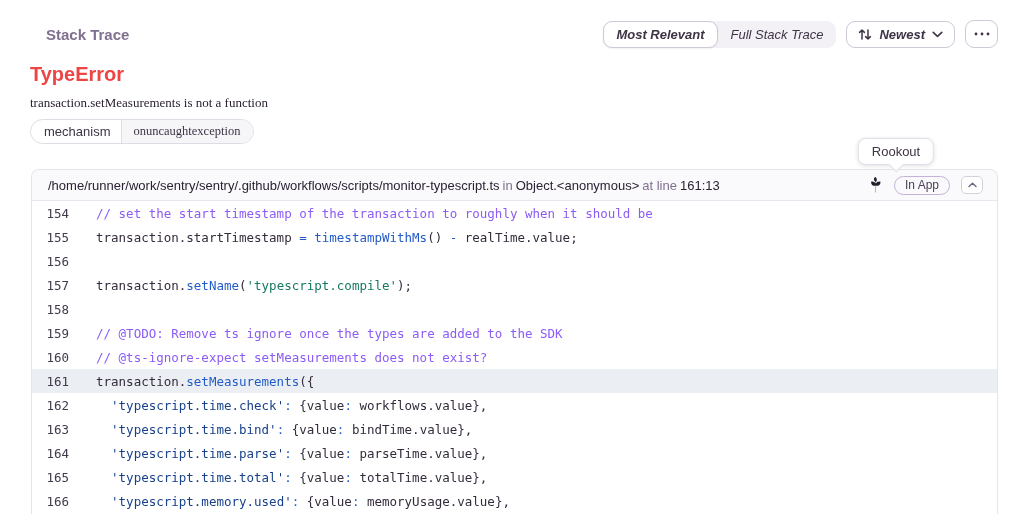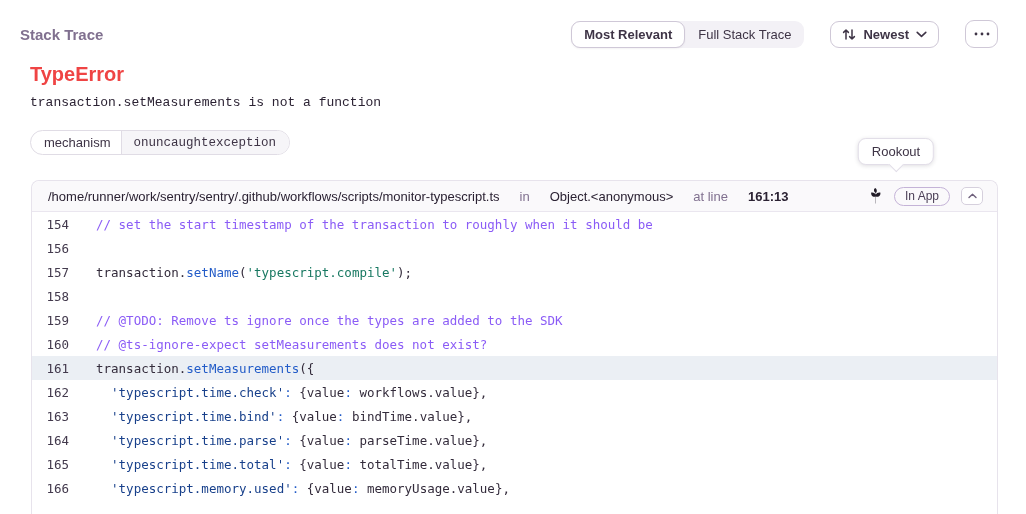--- a/index.html
+++ b/index.html
@@ -1,46 +1,46 @@
 <!DOCTYPE html>
 <html><head>
 <meta charset="utf-8">
 <style>
   * { margin:0; padding:0; box-sizing:border-box; }
   html,body { background:#fff; }
   body {
     width:1026px; height:514px; overflow:hidden; position:relative;
     font-family:"Liberation Sans", sans-serif; color:#2b2233;
   }
-  .mono { font-family:Liberation Mono, monospace; }
+  .mono { font-family:Liberation Serif, serif; }
 
   
   .topbar { display:flex; align-items:center; justify-content:space-between;
-            padding:20px 28px 0 20px; }
+            padding:20px 28px 0 46px; }
   .section-title { font-size:15px; font-weight:700; color:#80708f; }
-  .controls { display:flex; align-items:flex-end; gap:26px; }
+  .controls { display:flex; align-items:flex-end; gap:10px;font-style:italic; }
 
   .seg { display:flex; align-items:stretch; background:#f3f1f6; border-radius:9px;
          font-size:13px; color:#3e3446; }
   .seg-active { background:#fff; border:1px solid #cfc8d7; border-radius:9px;
                 padding:5px 12px; font-weight:700; box-shadow:0 1px 2px rgba(43,34,51,.06);
                 cursor:pointer; }
   .seg-inactive { padding:6px 13px; cursor:pointer; }
 
   .btn { display:flex; align-items:center; gap:7px; background:#fff;
          border:1px solid #cfc8d7; border-radius:9px; padding:5px 11px;
          font-size:13px; font-weight:700; color:#3e3446; cursor:pointer; }
   .btn-more { justify-content:center; width:33px; padding:5px 0; height:28px; }
 
   
   .error-type { font-size:20px; font-weight:700; color:#ef4444; margin:15px 0 0 30px; }
   .error-message { font-size:13px; color:#2b2233; margin:9px 0 0 30px; }
 
   
-  .tags { display:flex; margin:20px 0 0 30px; }
+  .tags { display:flex; margin:8px 0 0 30px; }
   .tag { display:inline-flex; align-items:stretch; border:1px solid #e0dce5;
          border-radius:14px; background:#fff; font-size:13px; cursor:pointer; }
   .tag-key { padding:4px 11px 4px 13px; color:#3e3446; display:flex; align-items:center; }
   .tag-val { padding:4px 13px 4px 11px; background:#f6f5f8; color:#3e3446;
              border-left:1px solid #e0dce5; border-radius:0 13px 13px 0;
              font-size:12.5px; display:flex; align-items:center; }
   .tag-val.error { background:#fdf1f0; color:#cd4346; border:1px solid #e5999b;
                    border-radius:6px 13px 13px 6px; margin:-1px; }
 
   
@@ -55,25 +55,25 @@
 
   
   .frame { position:relative; margin:25px 28px 0 31px;
            border:1px solid #e7e3ec; border-bottom:none; border-radius:8px 8px 0 0;
            height:346px; overflow:hidden; }
   .platform-badge { position:absolute; left:-23px; top:-3px; width:23px; height:23px;
            background:#efd31b; border-radius:4px 0 0 4px; display:flex; align-items:center;
            justify-content:center; font-size:12px; font-weight:700; color:#322d38; }
   .frame-header { height:31px; background:#faf9fb; border-bottom:1px solid #eae6ef;
            border-radius:8px 8px 0 0; display:flex; align-items:center;
-           padding:0 14px 0 16px; font-size:13px; gap:20px; cursor:pointer; }
+           padding:0 14px 0 16px; font-size:13px; gap:3px; cursor:pointer; }
   .fh-path { color:#2b2233; font-weight:500; }
   .fh-dim { color:#80708f; }
   .fh-func { color:#2b2233; font-weight:500; }
-  .fh-line { color:#2b2233; font-weight:700; }
+  .fh-line { color:#2b2233; font-weight:400; }
   .fh-actions { margin-left:auto; display:flex; align-items:center; gap:11px; }
   .icon-btn { background:none; border:none; cursor:pointer; display:flex;
               align-items:center; padding:0; }
   .in-app { font-size:12px; color:#4d4158; border:1px solid #c4b3d7;
             border-radius:11px; padding:1px 10px 2px; background:transparent; }
   .collapse-btn { width:22px; height:18px; border:1px solid #d6d0dd; border-radius:5px;
             background:#fff; display:flex; align-items:center; justify-content:center;
             cursor:pointer; }
 
   
@@ -166,20 +166,24 @@
       </button>
     </span>
   </div>
 
   <div class="code">
       <div class="code-row">
         <span class="ln">154</span>
         <span class="src"><span class="tok-c">// set the start timestamp of the transaction to roughly when it should be</span></span>
       </div>
       <div class="code-row">
+        <span class="ln">155</span>
+        <span class="src"><span class="tok-b">transaction.startTimestamp </span><span class="tok-o">=</span><span class="tok-b"> </span><span class="tok-f">timestampWithMs</span><span class="tok-b">() </span><span class="tok-o">-</span><span class="tok-b"> realTime.value;</span></span>
+      </div>
+      <div class="code-row">
         <span class="ln">156</span>
         <span class="src"></span>
       </div>
       <div class="code-row">
         <span class="ln">157</span>
         <span class="src"><span class="tok-b">transaction.</span><span class="tok-f">setName</span><span class="tok-b">(</span><span class="tok-s">'typescript.compile'</span><span class="tok-b">);</span></span>
       </div>
       <div class="code-row">
         <span class="ln">158</span>
         <span class="src"></span>

